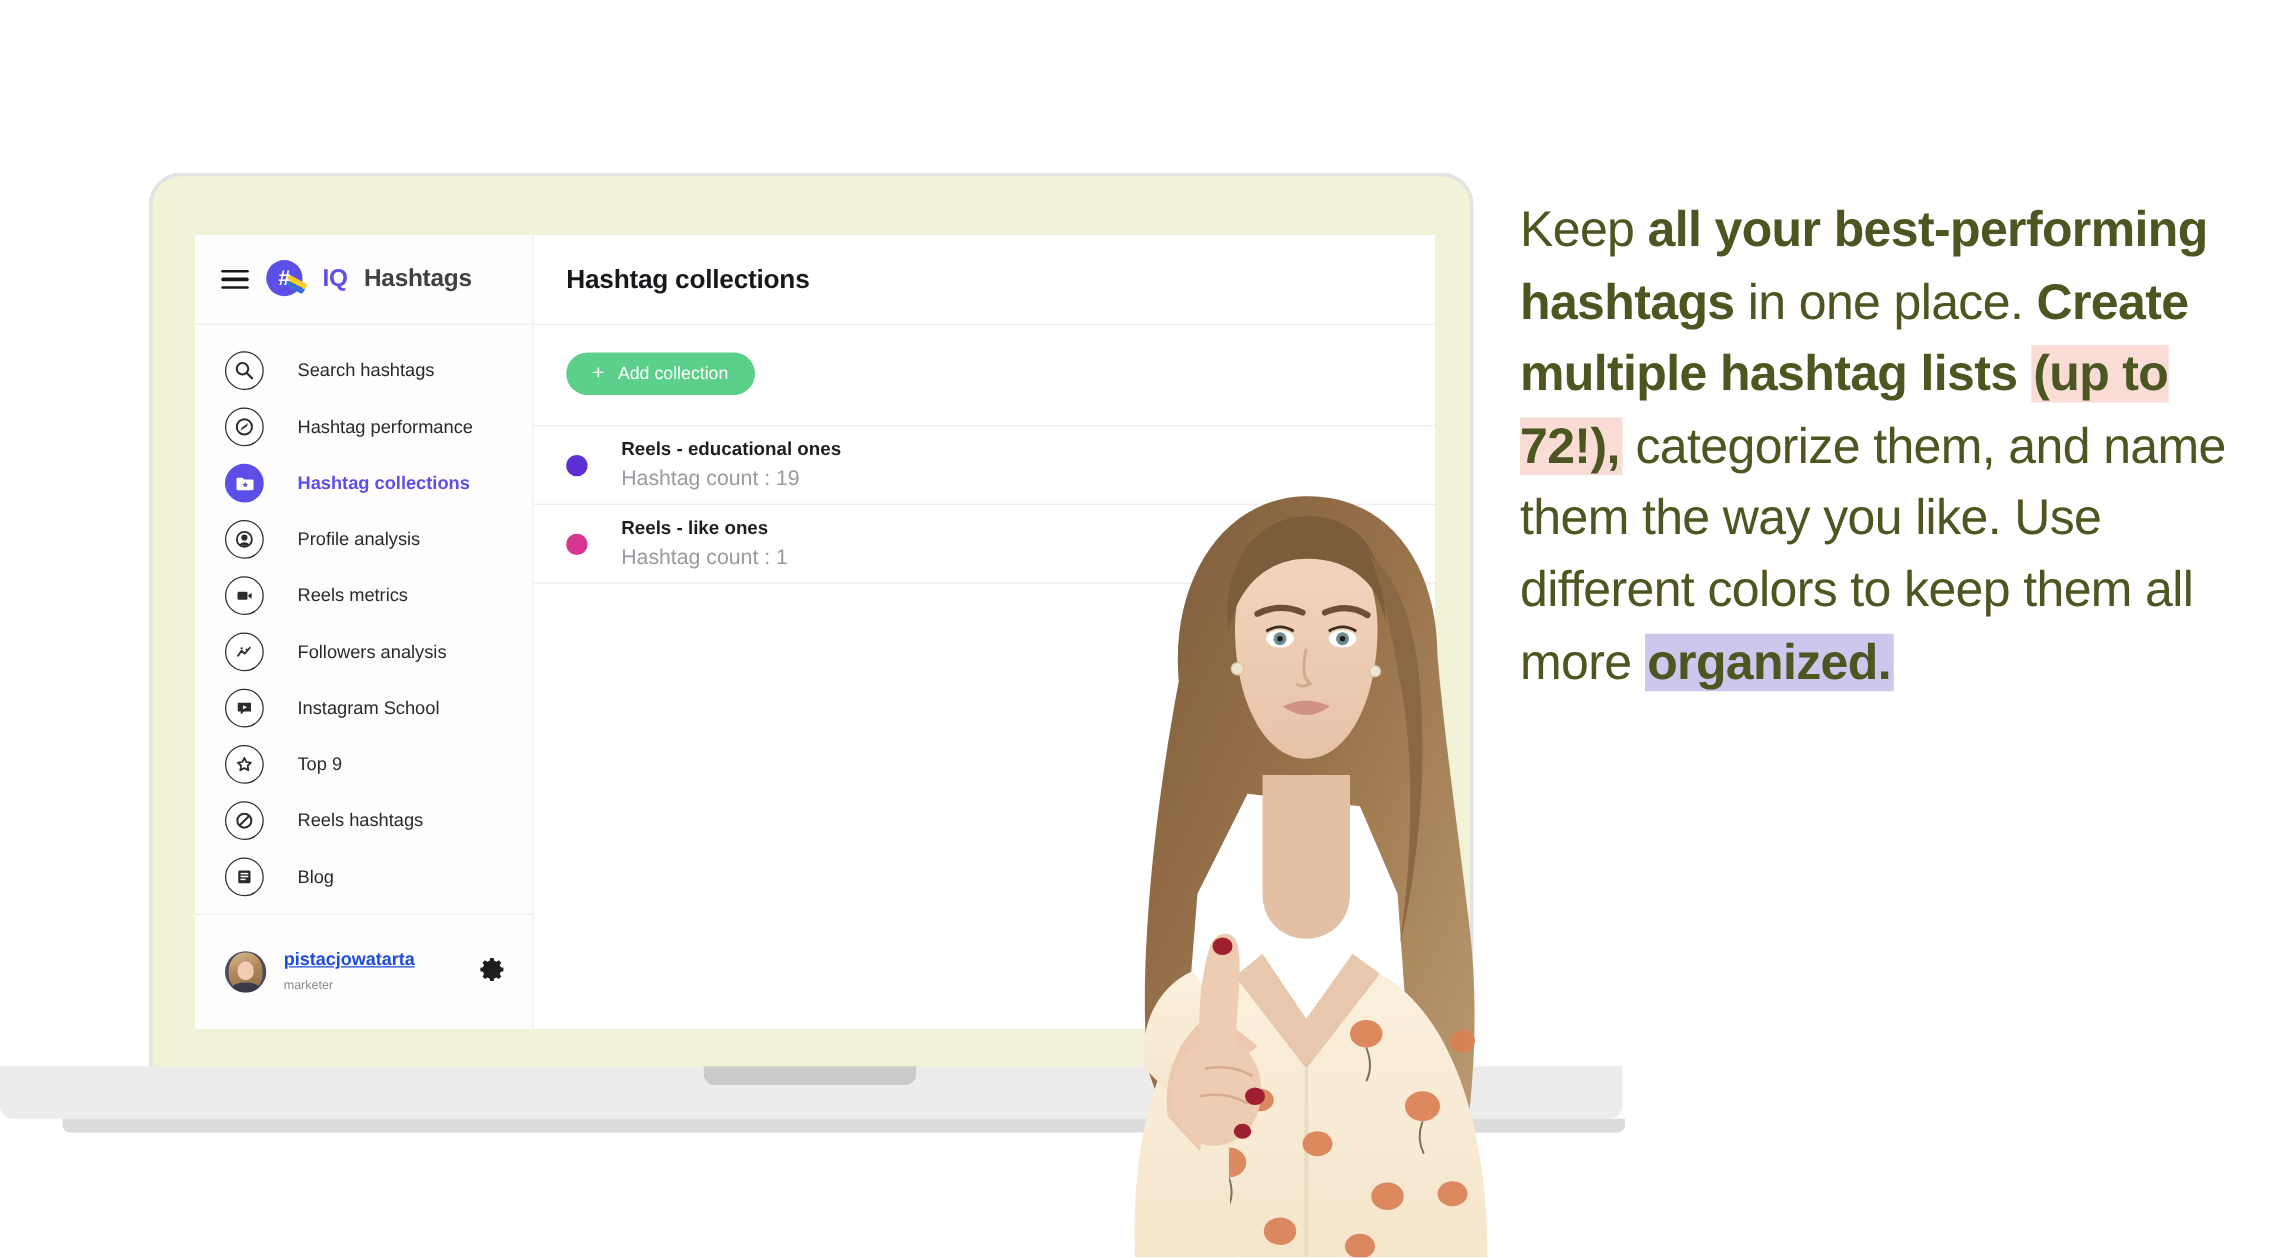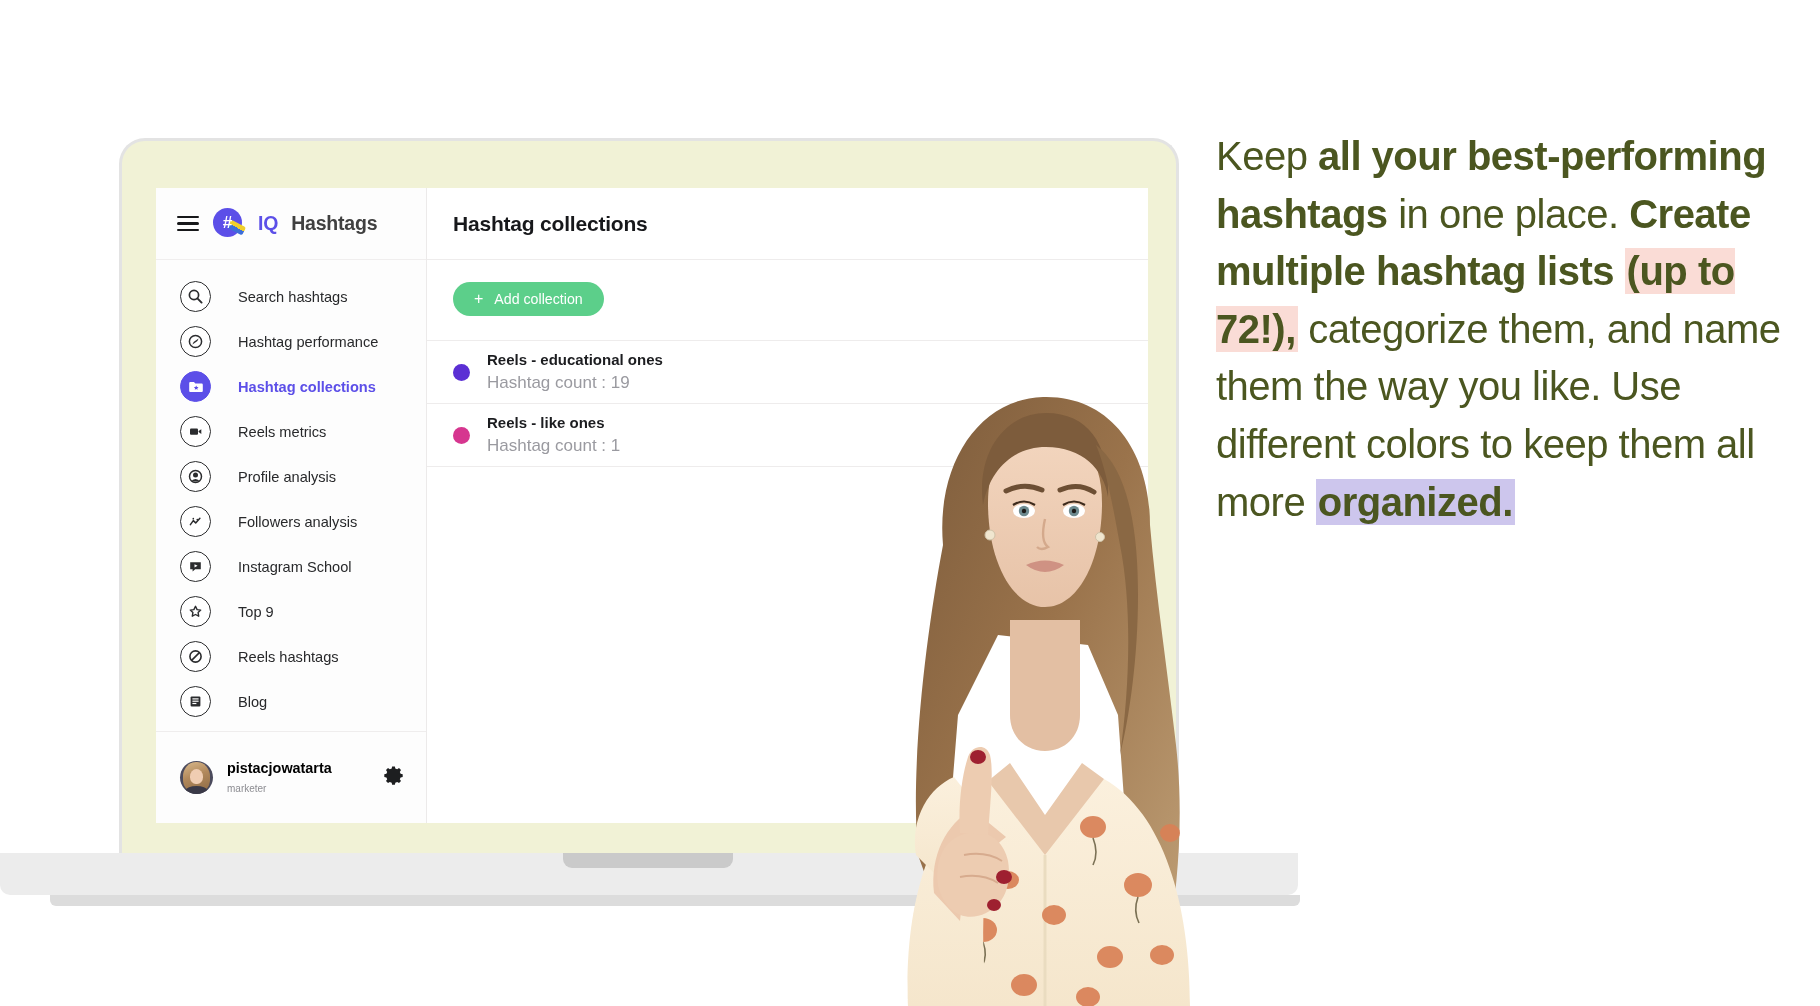--- a/index.html
+++ b/index.html
@@ -200,22 +200,22 @@
     border-radius: 50% 50% 45% 45%;
   }
   #profile-avatar .body {
     position: absolute; left: 6px; bottom: 0;
     width: 21px; height: 8px;
     background: #3a3947;
     border-radius: 50% 50% 0 0;
   }
   #profile-text { flex: 1 1 auto; min-width: 0; }
   #profile-username {
-    font-size: 14.4px; font-weight: bold; color: #000000;
-    line-height: 1.35; white-space: nowrap;
+    font-size: 14.4px; font-weight: bold; color: #1d4ed8;
+    line-height: 1.35; white-space: nowrap; text-decoration: underline;
   }
   #profile-role {
     font-size: 10px; color: #8d8d92; line-height: 1.4;
   }
   #settings-gear { cursor: pointer; flex: 0 0 auto; }
 
   
   #main-panel {
     flex: 1 1 auto;
     height: 100%;
@@ -252,21 +252,21 @@
     font-size: 14.2px;
     font-family: "Liberation Sans", sans-serif;
     cursor: pointer;
   }
   #add-collection-button .plus { font-size: 16px; line-height: 1; }
 
   #collections-list { border-top: 1px solid #eeecec; }
   .collection-row {
     display: flex;
     align-items: center;
-    gap: 17px;
+    gap: 27px;
     height: 63px;
     padding-left: 26px;
     border-bottom: 1px solid #eeecec;
     cursor: pointer;
   }
   .collection-dot {
     width: 17px; height: 17px;
     flex: 0 0 17px;
     border-radius: 50%;
   }
@@ -286,21 +286,21 @@
     width: 420px;
     height: 621px;
     pointer-events: none;
   }
   #person svg { display: block; width: 100%; height: 100%; }
 
   
   #copy-block {
     position: absolute;
     left: 1216px;
-    top: 128px;
+    top: 156px;
     width: 570px;
     color: #4b5620;
     font-family: "Liberation Sans", sans-serif;
     font-size: 40px;
     line-height: 1.44;
     letter-spacing: -0.5px;
   }
   #copy-block b { font-weight: bold; }
   .hl-pink { background: #fadcd6; padding: 1px 2px; }
   .hl-purple { background: #cdc6ed; padding: 1px 2px; }
@@ -359,36 +359,36 @@
                   <path d="M2.2 5.2 a1.1 1.1 0 0 1 1.1-1.1 H7 l1.3 1.5 h6.4 a1.1 1.1 0 0 1 1.1 1.1 V13 a1.1 1.1 0 0 1 -1.1 1.1 H3.3 A1.1 1.1 0 0 1 2.2 13 Z" fill="#ffffff"></path>
                   <path d="M9.2 7.4 l0.72 1.5 1.62 0.22 -1.2 1.13 0.3 1.62 -1.44 -0.79 -1.44 0.79 0.3 -1.62 -1.2 -1.13 1.62 -0.22 Z" fill="#5c4fe8"></path>
                 </svg>
             </span>
             <span class="nav-label">Hashtag collections</span>
           </div>
 
           <div class="nav-item">
             <span class="nav-badge">
               <svg width="17" height="17" viewBox="0 0 17 17">
-                  <rect x="3" y="5.4" width="8" height="6.4" rx="1.1" fill="#2b2c2e"></rect>
-                  <path d="M11.6 8.1 L14.3 6.2 V11 L11.6 9.1 Z" fill="#2b2c2e"></path>
-                </svg>
-            </span>
-            <span class="nav-label">Reels metrics</span>
-          </div>
-
-          <div class="nav-item">
-            <span class="nav-badge">
-              <svg width="17" height="17" viewBox="0 0 17 17">
                   <circle cx="8.5" cy="8.5" r="6" fill="none" stroke="#2b2c2e" stroke-width="1.5"></circle>
                   <circle cx="8.5" cy="7" r="2.5" fill="#2b2c2e"></circle>
                   <path d="M4.3 13.6 a4.6 4.6 0 0 1 8.4 0" fill="#2b2c2e"></path>
                 </svg>
             </span>
             <span class="nav-label">Profile analysis</span>
+          </div>
+
+          <div class="nav-item">
+            <span class="nav-badge">
+              <svg width="17" height="17" viewBox="0 0 17 17">
+                  <rect x="3" y="5.4" width="8" height="6.4" rx="1.1" fill="#2b2c2e"></rect>
+                  <path d="M11.6 8.1 L14.3 6.2 V11 L11.6 9.1 Z" fill="#2b2c2e"></path>
+                </svg>
+            </span>
+            <span class="nav-label">Reels metrics</span>
           </div>
 
           <div class="nav-item">
             <span class="nav-badge">
               <svg width="17" height="17" viewBox="0 0 17 17">
                   <polyline points="3.4,11.6 6.3,7.6 8.7,9.9 12.9,5.2" fill="none" stroke="#2b2c2e" stroke-width="1.5" stroke-linecap="round" stroke-linejoin="round"></polyline>
                   <circle cx="6.3" cy="5.7" r="0.85" fill="#2b2c2e"></circle>
                   <circle cx="10.3" cy="6.6" r="0.85" fill="#2b2c2e"></circle>
                 </svg>
             </span>

